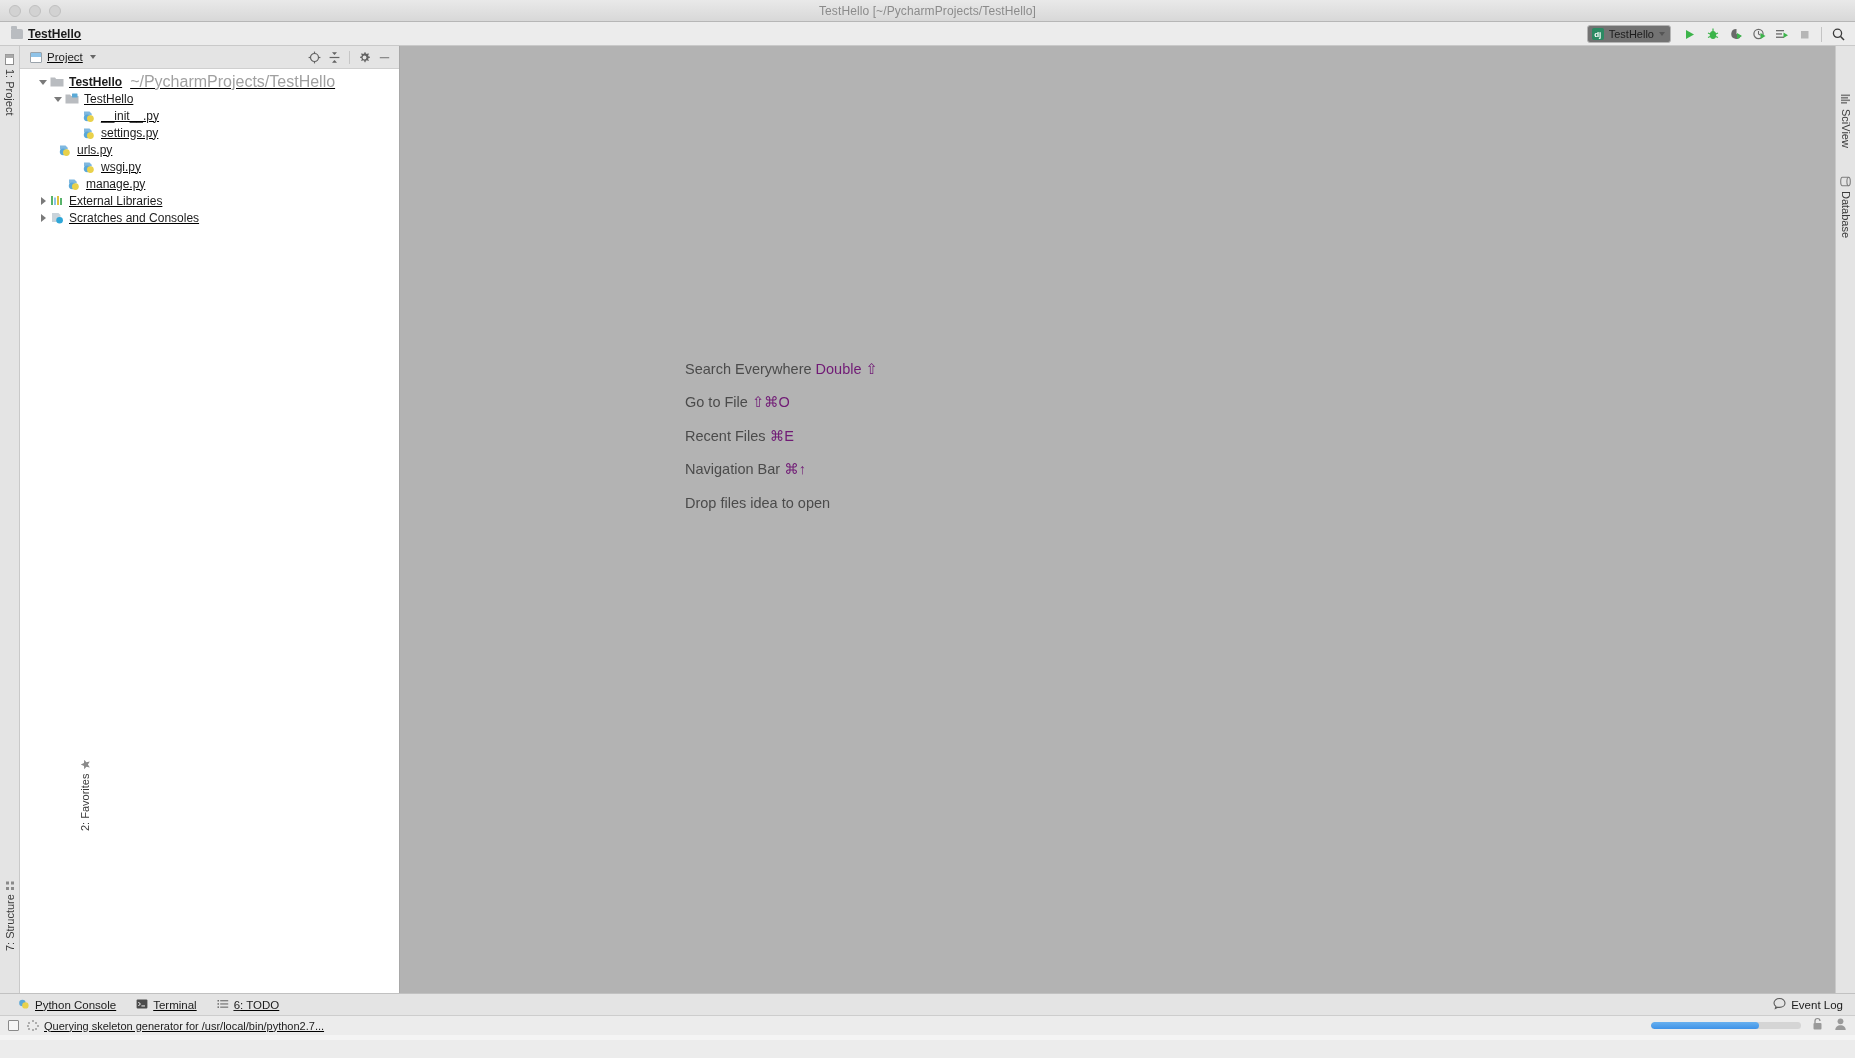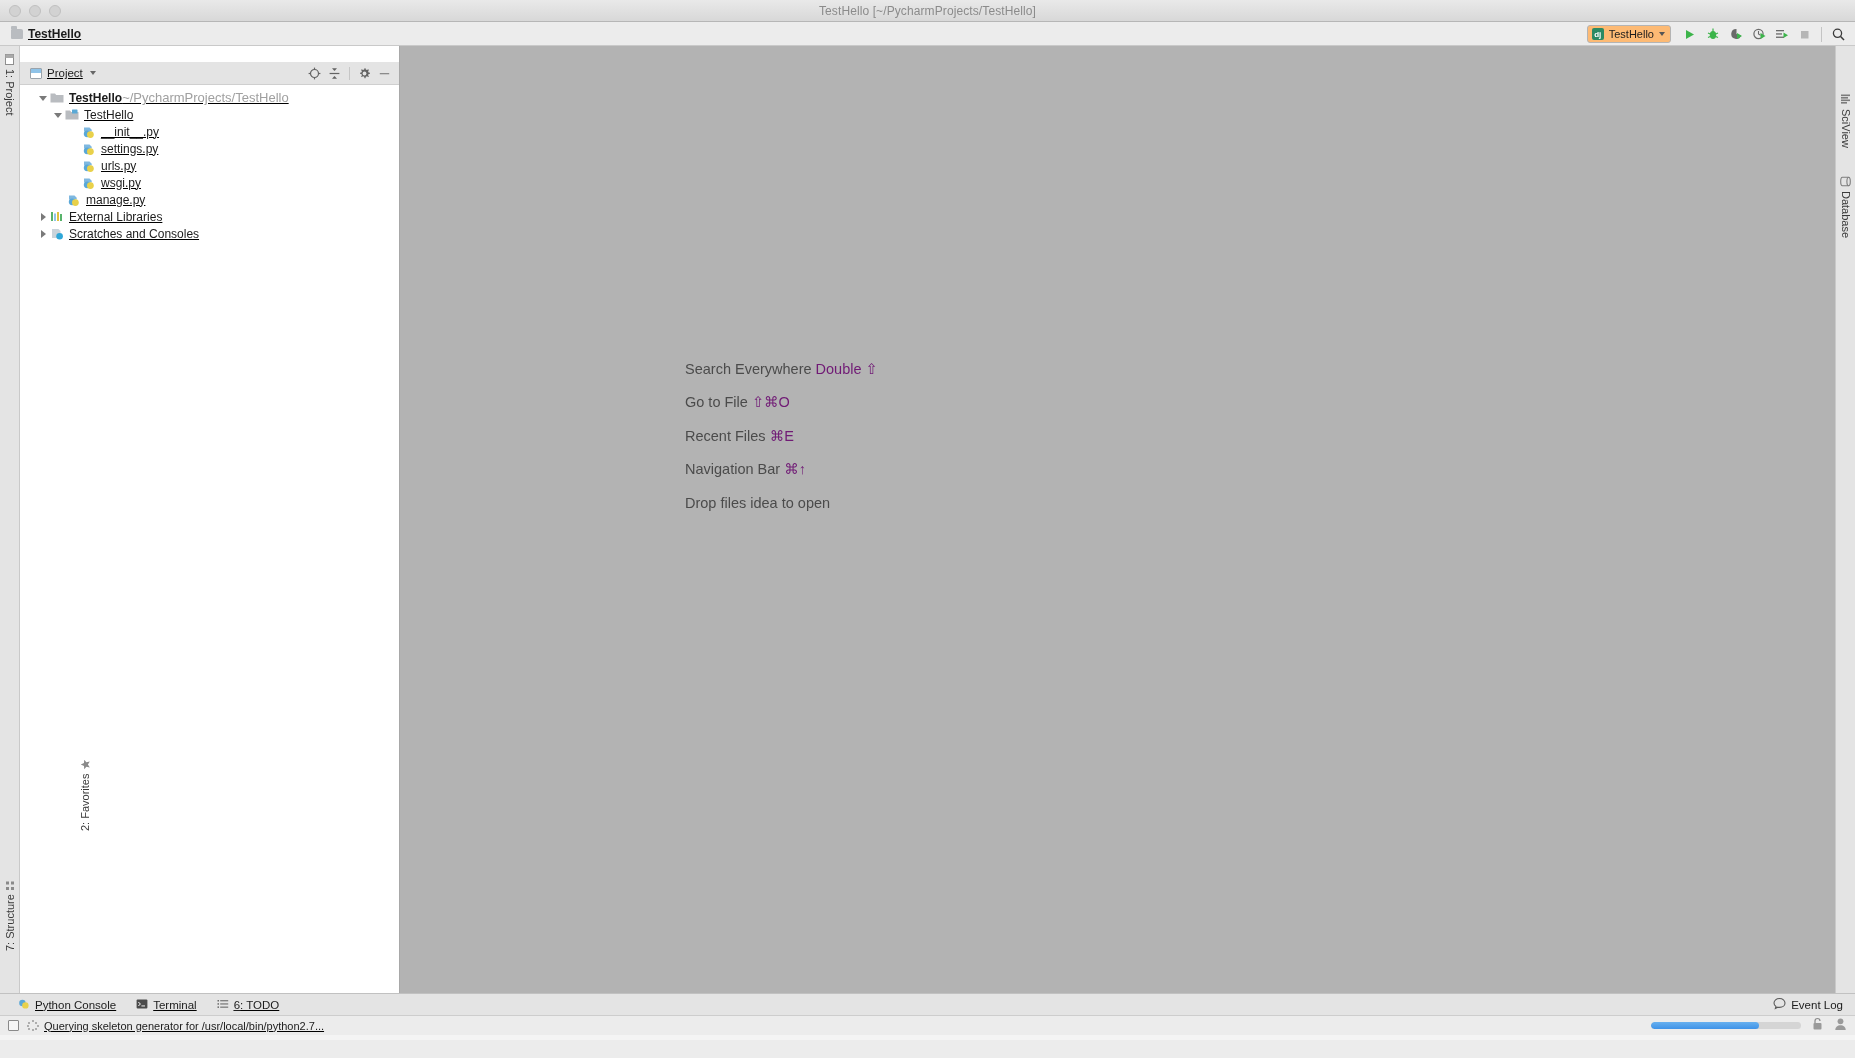--- a/index.html
+++ b/index.html
@@ -47,21 +47,21 @@
   }
   .tb-proj { font-size: 12px; font-weight: bold; color: #1c1c1c; }
 
   .tb-right {
     position: absolute; right: 6px; top: 0; height: 24px;
     display: flex; align-items: center; gap: 2px;
   }
   .runcfg {
     display: flex; align-items: center; gap: 5px;
     height: 18px; padding: 0 5px 0 4px;
-    background: #fdba74; border: 1px solid #b4b4b4; border-radius: 3px;
+    background: #737373; border: 1px solid #b4b4b4; border-radius: 3px;
     margin-right: 6px;
   }
   .runcfg-ico {
     width: 12px; height: 12px; border-radius: 2px;
     background: #2b8a63; color: #fff; font-size: 8px; font-weight: bold;
     display: flex; align-items: center; justify-content: center;
   }
   .runcfg-label { font-size: 11px; color: #1c1c1c; }
   .caret { width: 0; height: 0; border-left: 3.5px solid transparent; border-right: 3.5px solid transparent; border-top: 4px solid #555; }
   .tbtn { width: 21px; height: 21px; display: flex; align-items: center; justify-content: center; border-radius: 3px; }
@@ -84,21 +84,21 @@
   .vtab.down { transform: rotate(90deg); }
   .vtab.up { transform: rotate(-90deg); }
   .vtab.sel { font-weight: normal; }
   .vtab-ico { width: 11px; height: 11px; display: inline-block; }
 
   
   .panel { width: 380px; flex: 0 0 380px; background: #fff; border-right: 1px solid #a8a8a8; display: flex; flex-direction: column; }
   .panel-head {
     height: 23px; flex: 0 0 23px; background: #e4e4e4;
     border-bottom: 1px solid #cfcfcf;
-    display: flex; align-items: center; position: relative; margin-top: 16px;
+    display: flex; align-items: center; position: relative;
   }
   .ph-left { display: flex; align-items: center; gap: 5px; padding-left: 10px; }
   .ph-ico { width: 12px; height: 11px; background: #fff; border: 1.5px solid #9aa3ab; border-radius: 1px; }
   .ph-ico i { display: block; width: 100%; height: 4px; background: #8fc3e8; }
   .ph-title { font-size: 11.5px; color: #1c1c1c; }
   .ph-caret { width: 0; height: 0; border-left: 3.5px solid transparent; border-right: 3.5px solid transparent; border-top: 4px solid #666; margin-left: 2px; }
   .ph-right { position: absolute; right: 6px; display: flex; align-items: center; gap: 3px; }
   .ph-btn { width: 17px; height: 17px; display: flex; align-items: center; justify-content: center; }
   .ph-sep { width: 1px; height: 13px; background: #c6c6c6; margin: 0 3px; }
 
@@ -110,21 +110,21 @@
     content: ""; position: absolute; left: 1px; top: 3px;
     border-left: 4px solid transparent; border-right: 4px solid transparent; border-top: 5px solid #7a7a7a;
   }
   .arrow.closed::after {
     content: ""; position: absolute; left: 3px; top: 1px;
     border-top: 4px solid transparent; border-bottom: 4px solid transparent; border-left: 5px solid #7a7a7a;
   }
   .tico { width: 14px; height: 14px; margin-right: 5px; flex: 0 0 14px; display: flex; align-items: center; justify-content: center; }
   .rlabel { }
   .rlabel.bold { font-weight: bold; }
-  .rpath { color: #a0a0a0; font-size: 13px; }
+  .rpath { color: #a0a0a0; margin-left: 8px; font-size: 16px; }
 
   
   .editor { flex: 1 1 auto; background: #b3b3b3; position: relative; }
   .hints { position: absolute; left: 285px; top: 315px; }
   .hint { font-size: 14.5px; color: #4b4b4b; margin-bottom: 16px; line-height: 1.2; white-space: nowrap; }
   .hint .key { color: #701a75; }
   .hint:last-child { margin-bottom: 0; }
 
   
   .bottom-tabs {
@@ -343,21 +343,21 @@
           <span class="tico">
             <svg width="14" height="14" viewBox="0 0 14 14">
                 <path d="M2 2.5 h5.5 l2.2 2.2 v1.8 h-7.7z" fill="#7fb8e0"></path>
                 <circle cx="5.2" cy="8.8" r="3.4" fill="#5aa8d8"></circle>
                 <circle cx="8.4" cy="9.6" r="3.4" fill="#e9d14a"></circle>
               </svg>
           </span>
           <span class="rlabel">settings.py</span>
         </div>
 
-        <div class="row" style="padding-left:62px">
+        <div class="row" style="padding-left:38px">
           <span class="tico">
             <svg width="14" height="14" viewBox="0 0 14 14">
                 <path d="M2 2.5 h5.5 l2.2 2.2 v1.8 h-7.7z" fill="#7fb8e0"></path>
                 <circle cx="5.2" cy="8.8" r="3.4" fill="#5aa8d8"></circle>
                 <circle cx="8.4" cy="9.6" r="3.4" fill="#e9d14a"></circle>
               </svg>
           </span>
           <span class="rlabel">urls.py</span>
         </div>
 

